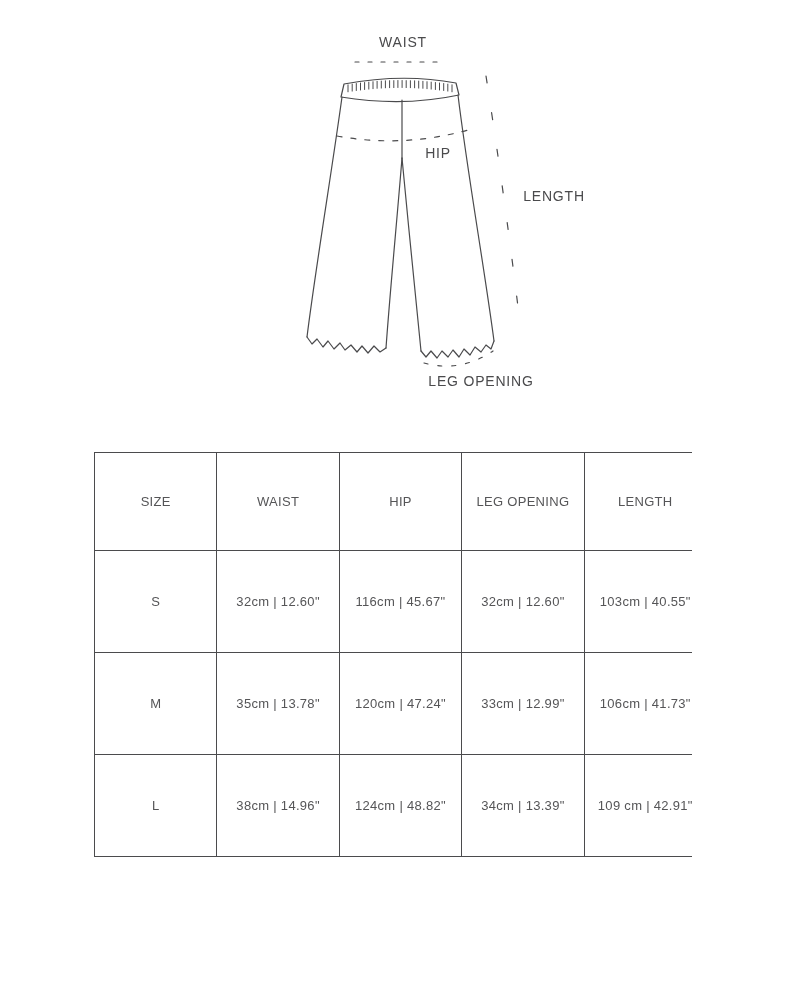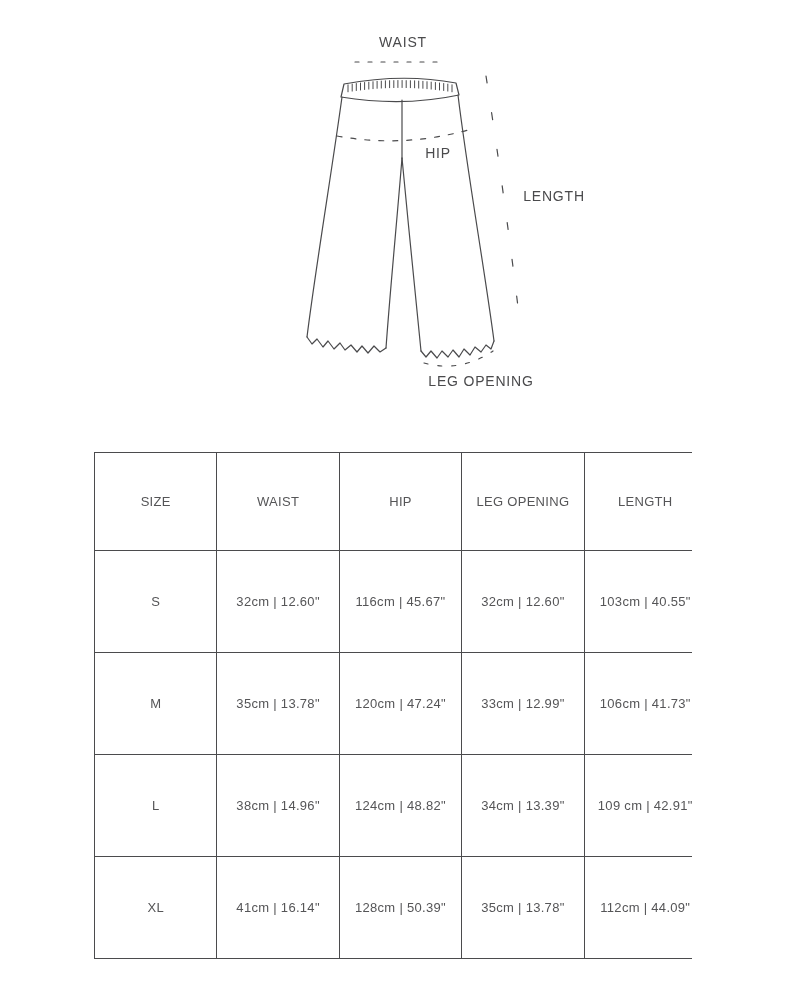--- a/index.html
+++ b/index.html
@@ -153,24 +153,17 @@
           <td>33cm | 12.99"</td>
           <td>106cm | 41.73"</td>
         </tr>
         <tr>
           <td>L</td>
           <td>38cm | 14.96"</td>
           <td>124cm | 48.82"</td>
           <td>34cm | 13.39"</td>
           <td>109 cm | 42.91"</td>
         </tr>
-        <tr>
-          <td>XL</td>
-          <td>41cm | 16.14"</td>
-          <td>128cm | 50.39"</td>
-          <td>35cm | 13.78"</td>
-          <td>112cm | 44.09"</td>
-        </tr>
       </tbody>
     </table>
   </div>
 
 </div>
 
 </body></html>

